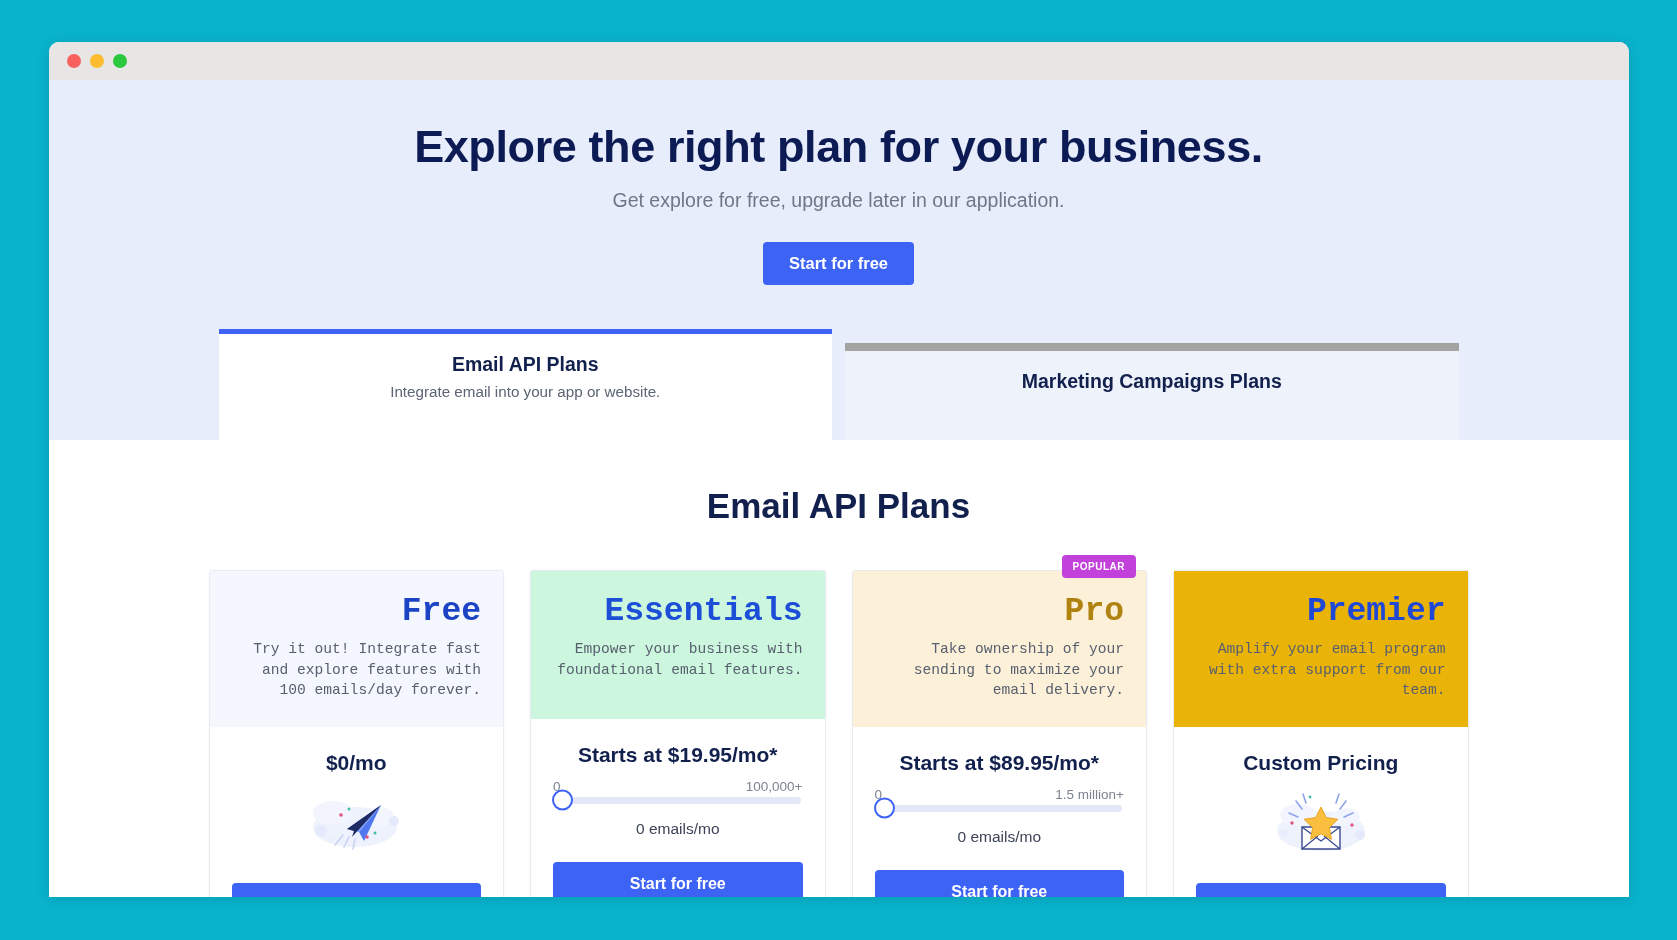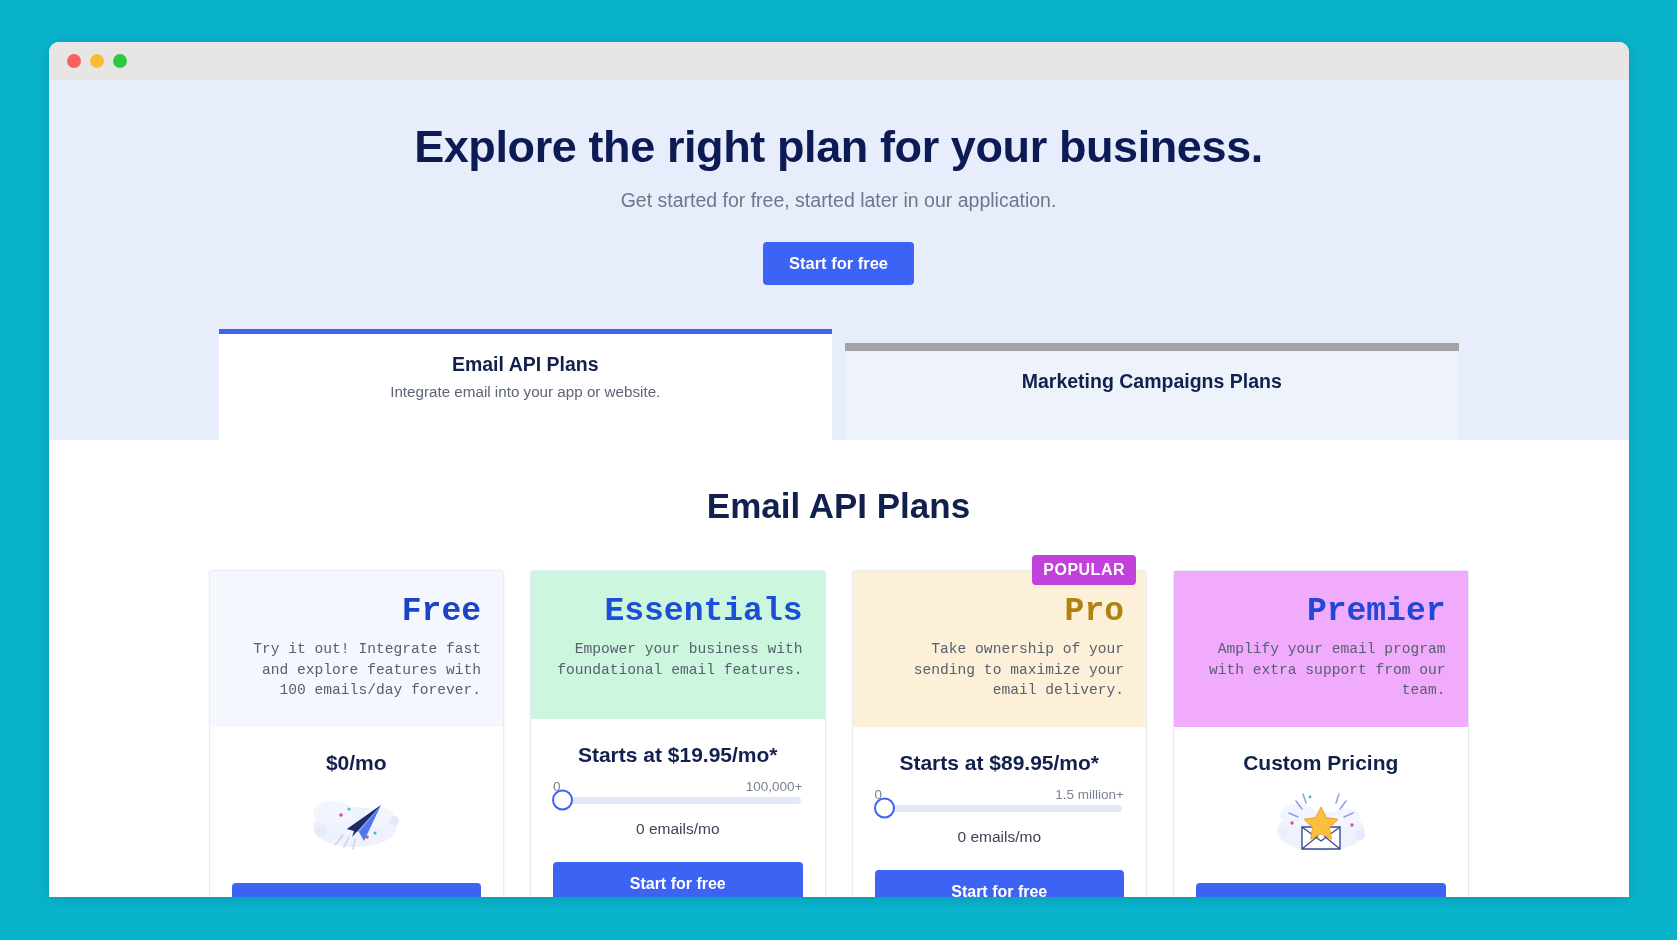--- a/index.html
+++ b/index.html
@@ -141,21 +141,21 @@
   }
   .card-head {
     padding: 22px 22px 26px 22px;
     text-align: right;
     min-height: 148px;
     font-family: Liberation Mono, monospace;
   }
   .card-head.free      { background: #f4f7fe; }
   .card-head.essentials{ background: #ccf7de; }
   .card-head.pro       { background: #fcf0d9; padding-left: 16px; }
-  .card-head.premier   { background: #f0abfc; }
+  .card-head.premier   { background: #eab308; }
 
   .card-name {
     font-size: 33px;
     font-weight: 700;
     line-height: 1.18;
     margin-bottom: 7px;
   }
   .card-name.c-free      { color: #1b43c4; }
   .card-name.c-essentials{ color: #1d4ed8; }
   .card-name.c-pro       { color: #b08311; }
@@ -165,21 +165,21 @@
     font-size: 14.6px;
     color: #58606f;
     line-height: 1.42;
   }
 
   .badge {
     position: absolute;
     top: -16px; right: 10px;
     background: #c141da;
     color: #fff;
-    font-size: 16px;
+    font-size: 10px;
     font-weight: 700;
     letter-spacing: .5px;
     padding: 6px 11px;
     border-radius: 4px;
     z-index: 4;
   }
 
   .card-body {
     padding: 24px 22px 0 22px;
     text-align: center;
@@ -255,21 +255,21 @@
     <div class="titlebar">
       <span class="dot red"></span>
       <span class="dot yellow"></span>
       <span class="dot green"></span>
     </div>
 
     <div class="page">
 
       <div class="hero">
         <h1 class="hero-title">Explore the right plan for your business.</h1>
-        <p class="hero-sub">Get started for free, started later in our application.</p>
+        <p class="hero-sub">Get explore for free, upgrade later in our application.</p>
         <div class="hero-cta-wrap">
           <button class="btn-primary">Start for free</button>
         </div>
 
         <div class="tabs">
           <div class="tab active">
             <div class="tab-title">Email API Plans</div>
             <div class="tab-desc">Integrate email into your app or website.</div>
           </div>
           <div class="tab inactive">

